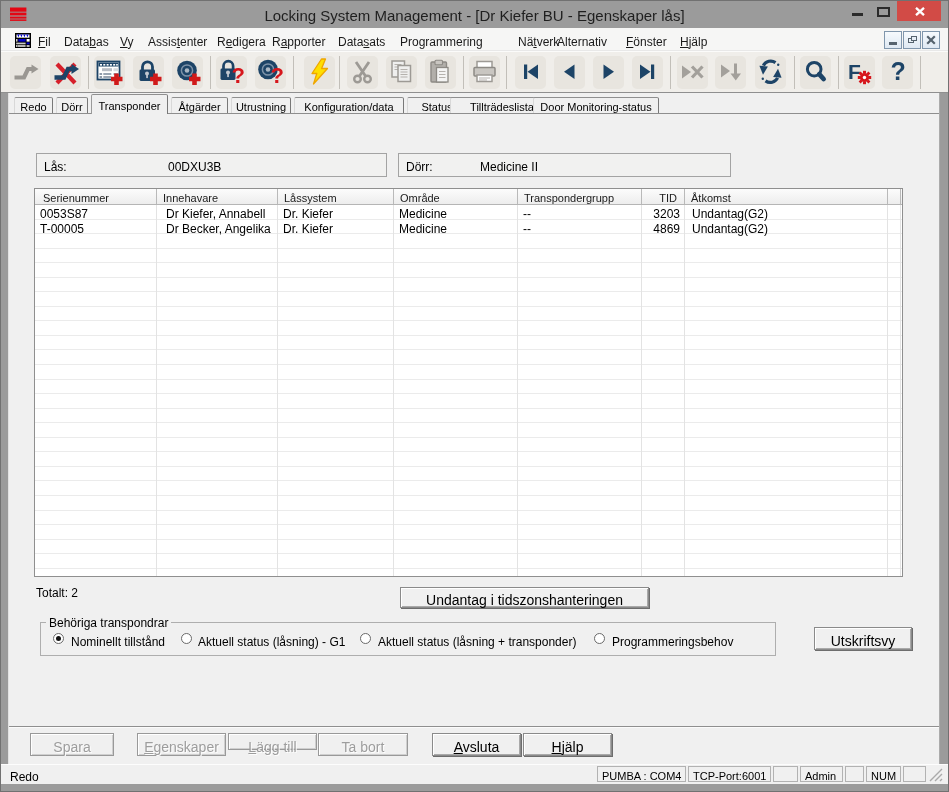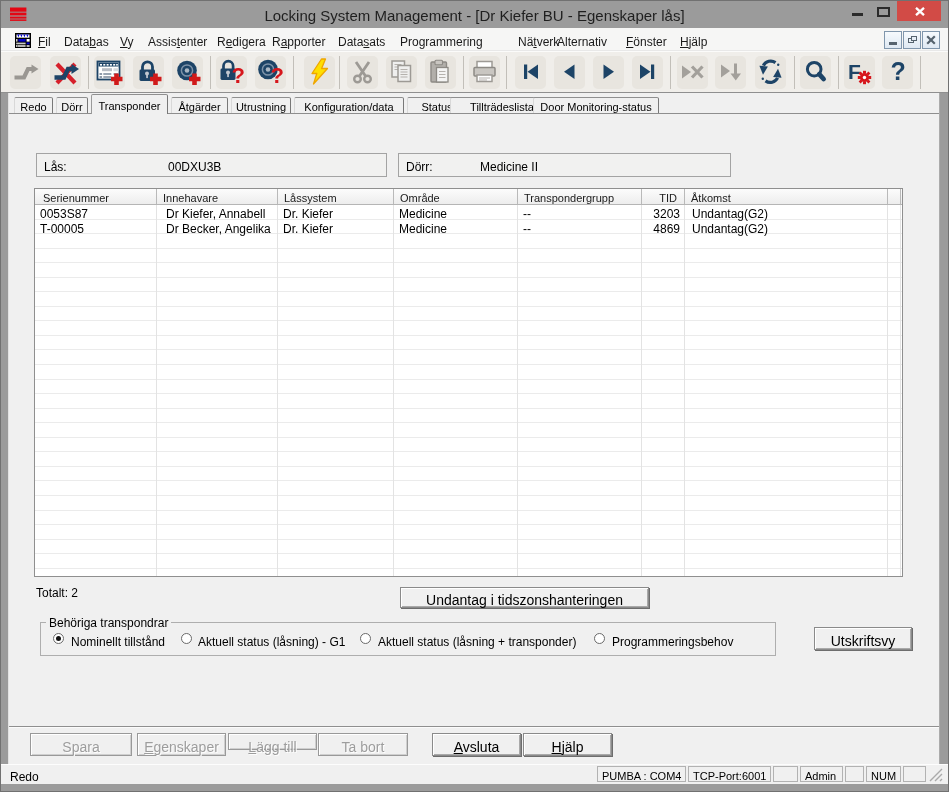--- a/index.html
+++ b/index.html
@@ -358,21 +358,21 @@
  <div class="cell" style="left:71px;top:635px">Nominellt tillstånd</div>
  <div class="radio" style="left:181px;top:633px"></div>
  <div class="cell" style="left:198px;top:635px">Aktuell status (låsning) - G1</div>
  <div class="radio" style="left:360px;top:633px"></div>
  <div class="cell" style="left:378px;top:635px">Aktuell status (låsning + transponder)</div>
  <div class="radio" style="left:594px;top:633px"></div>
  <div class="cell" style="left:612px;top:635px">Programmeringsbehov</div>
  <div class="btn" style="left:814px;top:627px;width:98px;height:23px;padding-top:5px">Utskriftsvy</div>
  <div class="abs" style="left:9px;top:726px;width:930px;height:1px;background:#8f8f8f"></div>
  <div class="abs" style="left:9px;top:727px;width:930px;height:1px;background:#fbfbfb"></div>
- <div class="btn dis" style="left:30px;top:733px;width:102px;height:23px;padding-top:5px">Spara</div>
+ <div class="btn dis" style="left:30px;top:733px;width:84px;height:23px;padding-top:5px">Spara</div>
  <div class="btn dis" style="left:137px;top:733px;width:89px;height:23px;padding-top:5px"><span class="u">E</span>genskaper</div>
  <div class="btn dis" style="left:228px;top:733px;width:89px;height:17px;padding-top:5px"><span class="u">L</span>ägg till</div>
  <div class="btn dis" style="left:318px;top:733px;width:90px;height:23px;padding-top:5px">Ta bort</div>
  <div class="btn" style="left:432px;top:733px;width:89px;height:23px;padding-top:5px"><span class="u">A</span>vsluta</div>
  <div class="btn" style="left:523px;top:733px;width:89px;height:23px;padding-top:5px"><span class="u">H</span>jälp</div>
 </div>
 
 <div class="abs" id="statusbar"></div>
 <div id="panes">
  <div class="cell" style="left:10px;top:770px">Redo</div>

